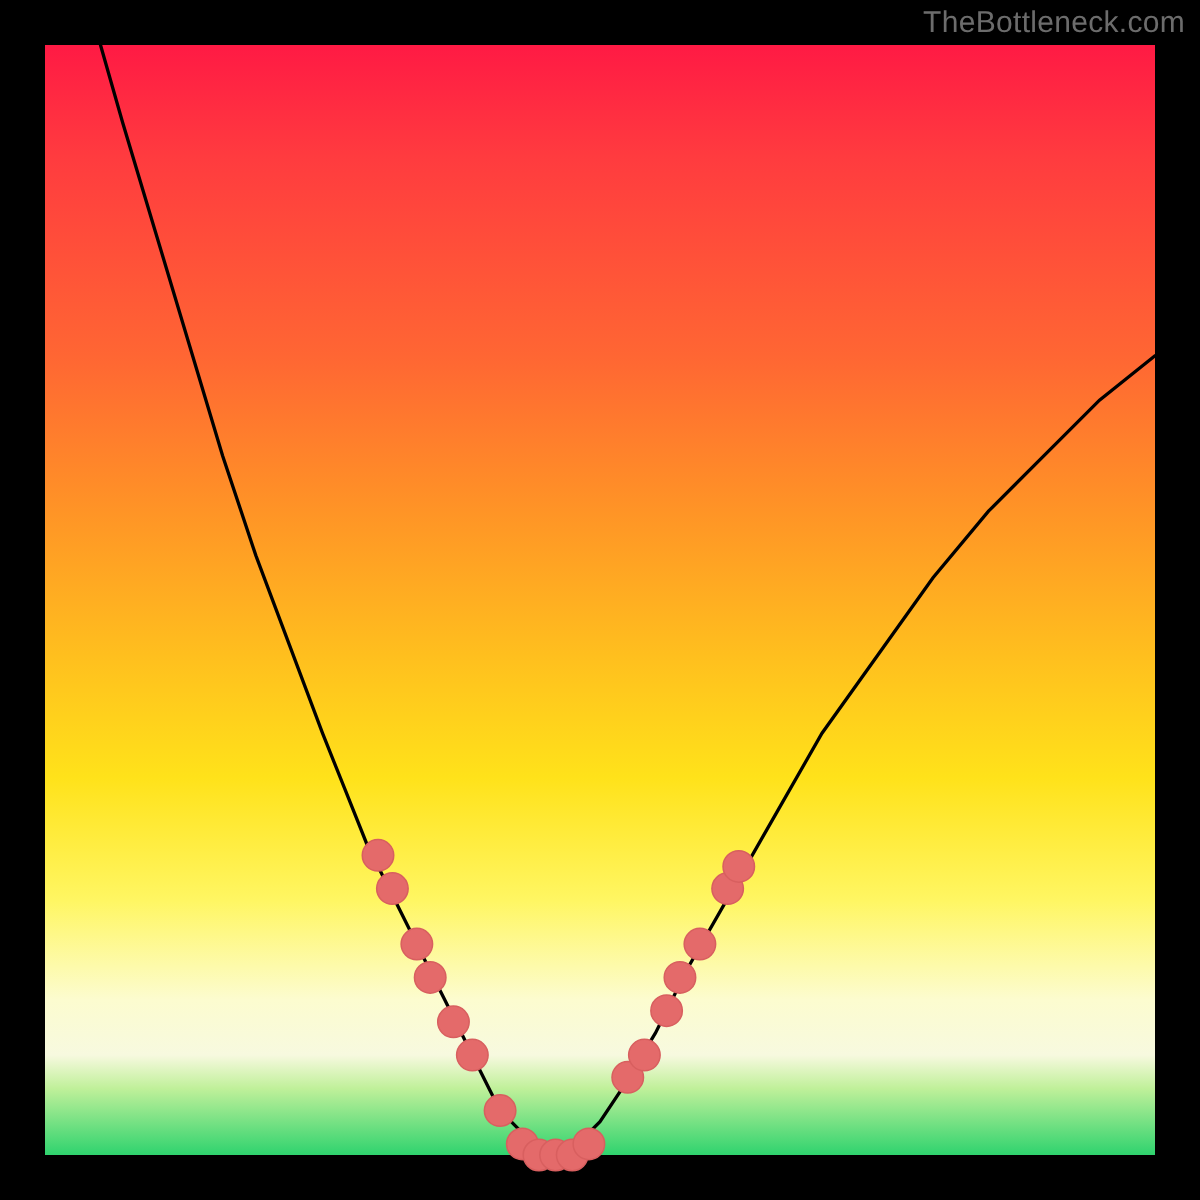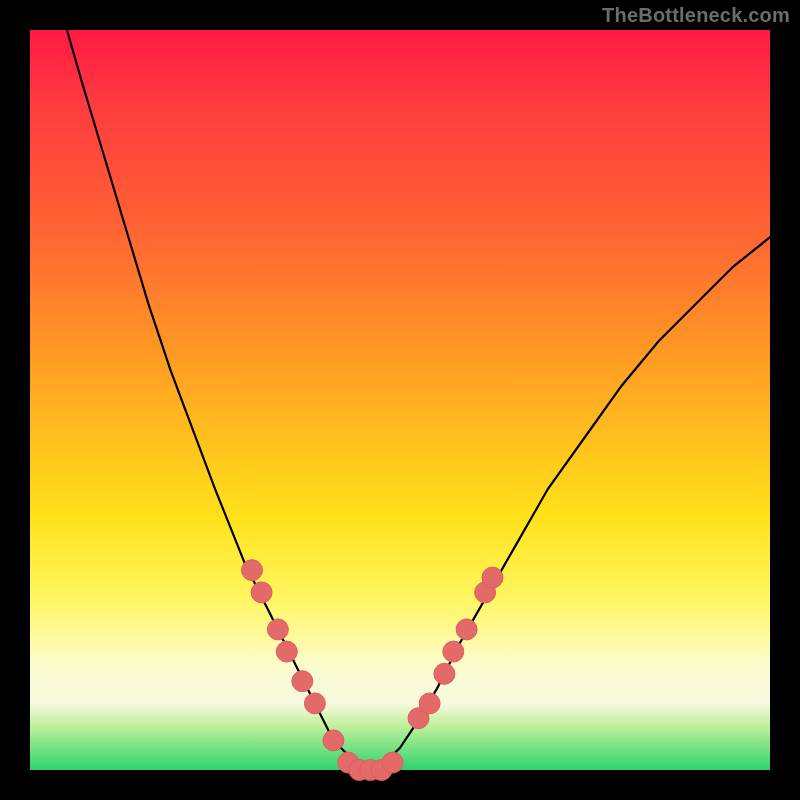--- a/index.html
+++ b/index.html
@@ -11,21 +11,20 @@
     overflow: hidden;
     font-family: Arial, Helvetica, sans-serif;
   }
   .frame {
     position: absolute;
     left: 0;
     top: 0;
     width: 800px;
     height: 800px;
     background: #000;
-    font-weight: bold;
   }
   .plot {
     position: absolute;
     left: 30px;
     top: 30px;
     width: 740px;
     height: 740px;
     
     background: linear-gradient(
       to bottom,

